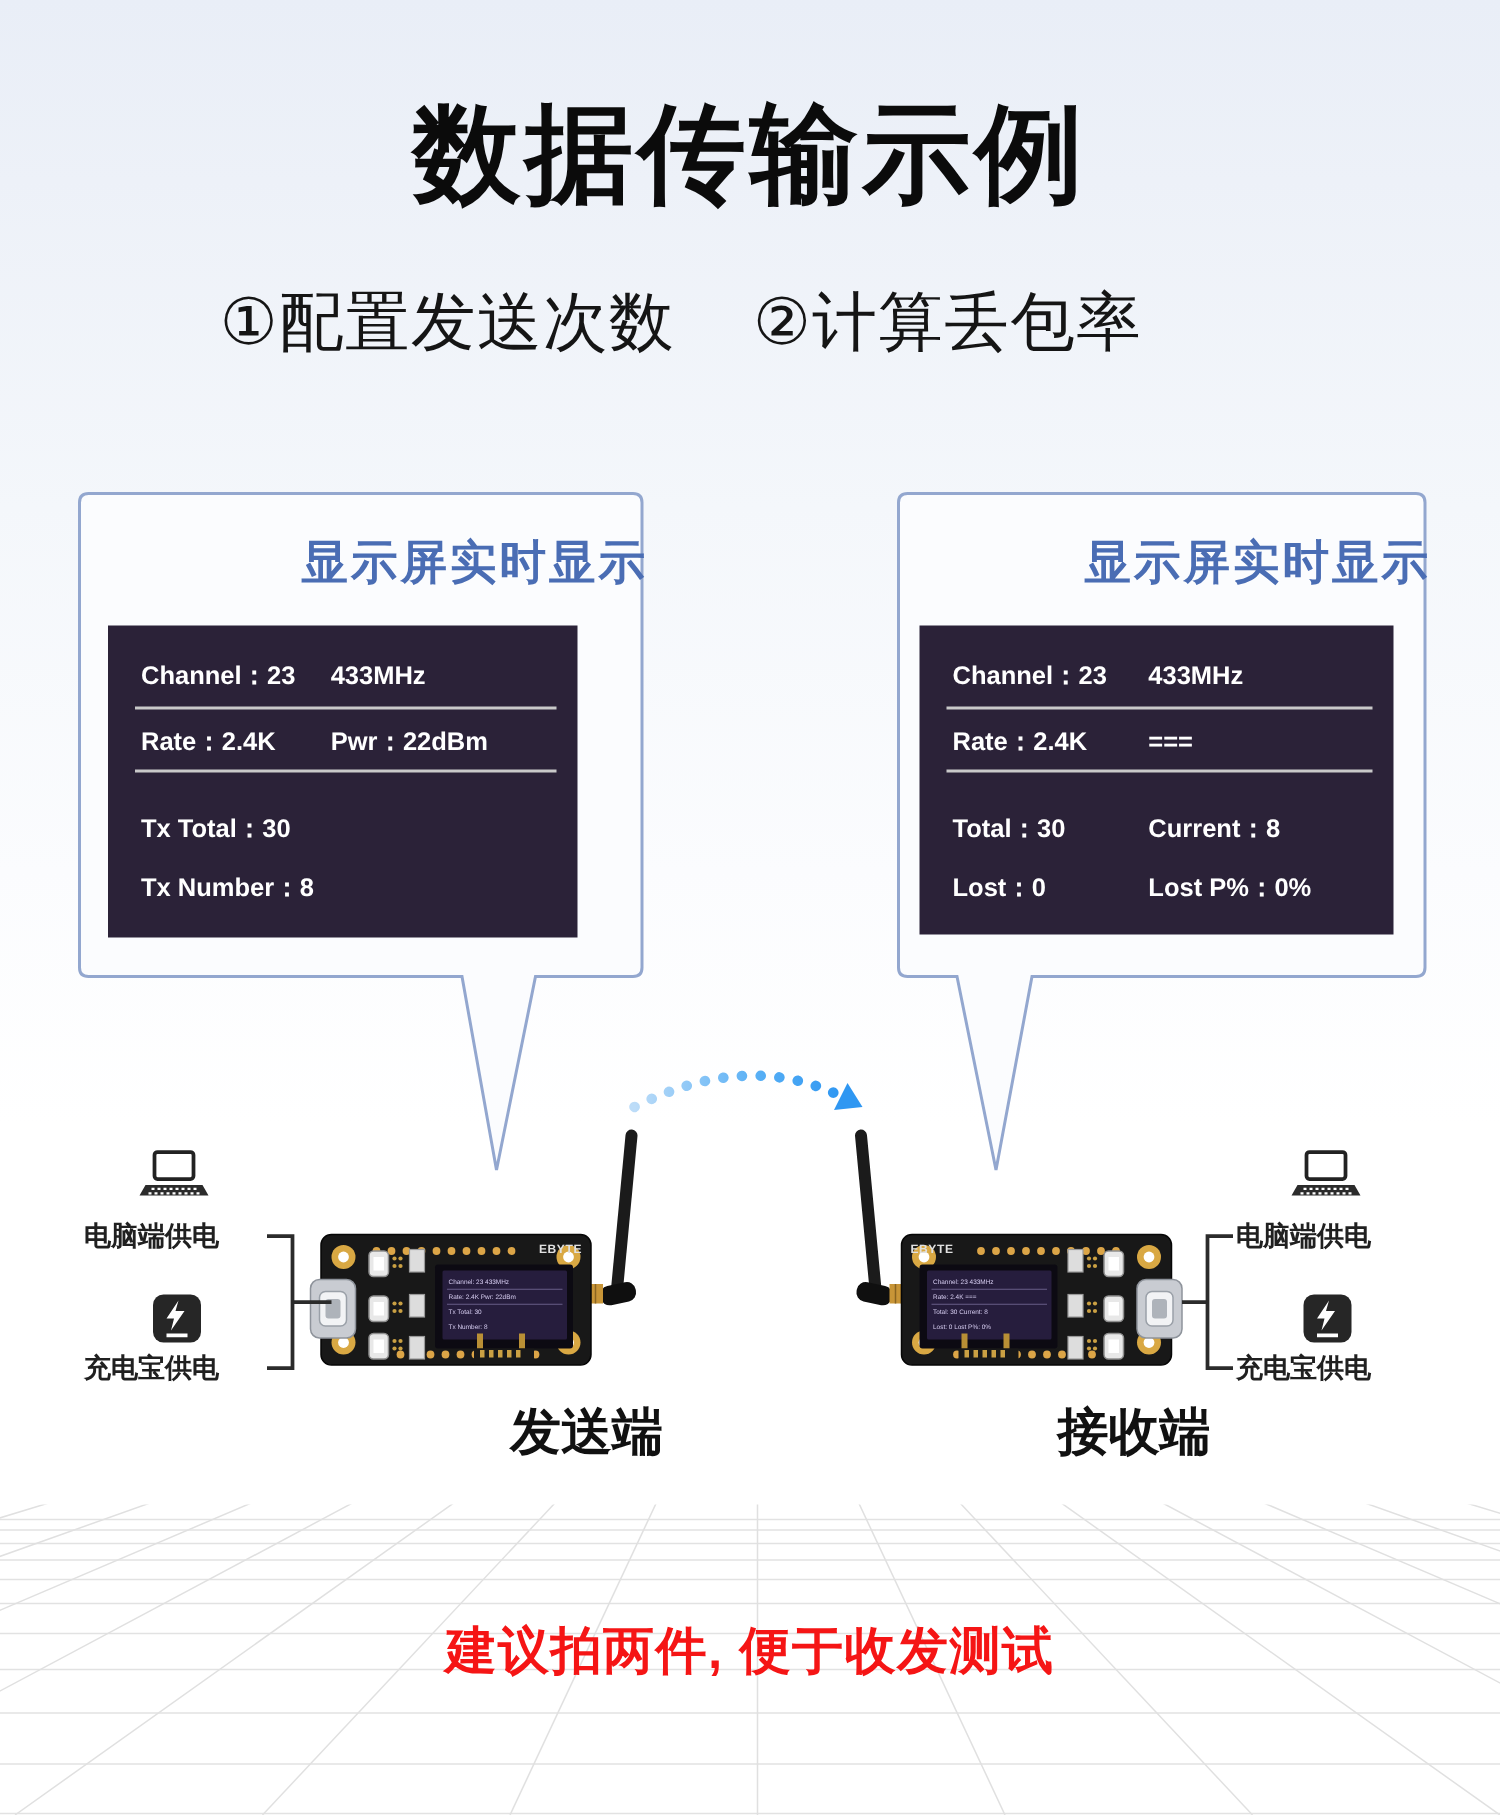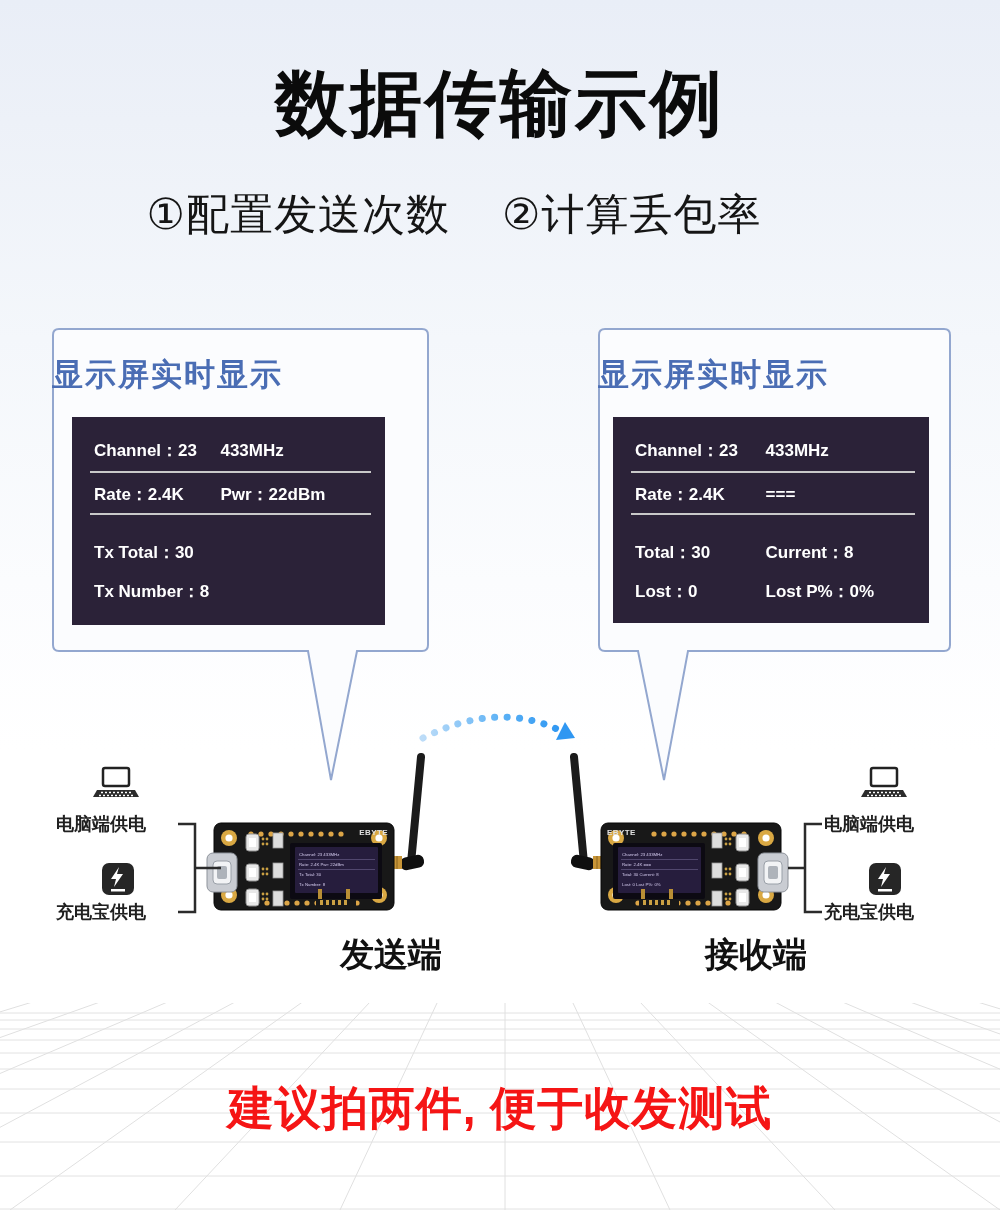--- a/index.html
+++ b/index.html
@@ -11,36 +11,36 @@
   
   .title{left:0;top:62px;width:1000px;text-align:center;font-size:72px;line-height:1.15;
     font-weight:700;color:#0b0b0b;letter-spacing:3px;}
   .subtitle{left:0;top:186px;width:908px;display:flex;justify-content:center;gap:52px;
     font-size:43px;font-weight:500;color:#151515;letter-spacing:1px;}
 
   
   .bubble{width:380px;height:456px;}
   .bubble svg{position:absolute;left:0;top:0;}
   .bubble-shape{fill:#fbfcfe;stroke:#93a7cf;stroke-width:2;}
-  .bubble-header{position:absolute;left:0;top:26px;width:100%;text-align:left;
+  .bubble-header{position:absolute;left:0;top:26px;width:100%;text-align:right;
     font-size:31px;font-weight:600;color:#4a6db4;letter-spacing:2px;}
   .screen{position:absolute;background:#2b2238;color:#ffffff;font-weight:700;font-size:17px;}
   .srow{display:flex;padding:0 22px;line-height:19px;white-space:nowrap;}
   .srow .c1{width:47%;flex:none;}
   .screen.rx .srow .c1{width:48%;}
   .sdiv{height:2px;background:#c9c9c9;margin:0 14px 0 18px;}
   .mt22{margin-top:24px}.mt11{margin-top:11px}.mt12{margin-top:12px}
   .mt9{margin-top:9px}.mt15{margin-top:28px}.mt20{margin-top:20px}
 
   
   .plabel{font-size:18px;font-weight:700;color:#202020;line-height:28px;white-space:nowrap;}
   .caption{width:220px;text-align:right;font-size:34px;font-weight:600;color:#111;}
 
   
-  .note{left:0;top:1078px;width:1000px;text-align:center;font-size:46px;font-weight:700;
+  .note{left:0;top:1078px;width:1000px;text-align:center;font-size:34px;font-weight:700;
     color:#f51515;letter-spacing:1px;}
 
   .board-logo{font-weight:bold;letter-spacing:.4px;}
 </style>
 </head>
 <body>
 
 <div class="stage">
 
   <svg class="abs" style="left:0;top:1003px" width="1000" height="207" viewBox="0 0 1000 207">

